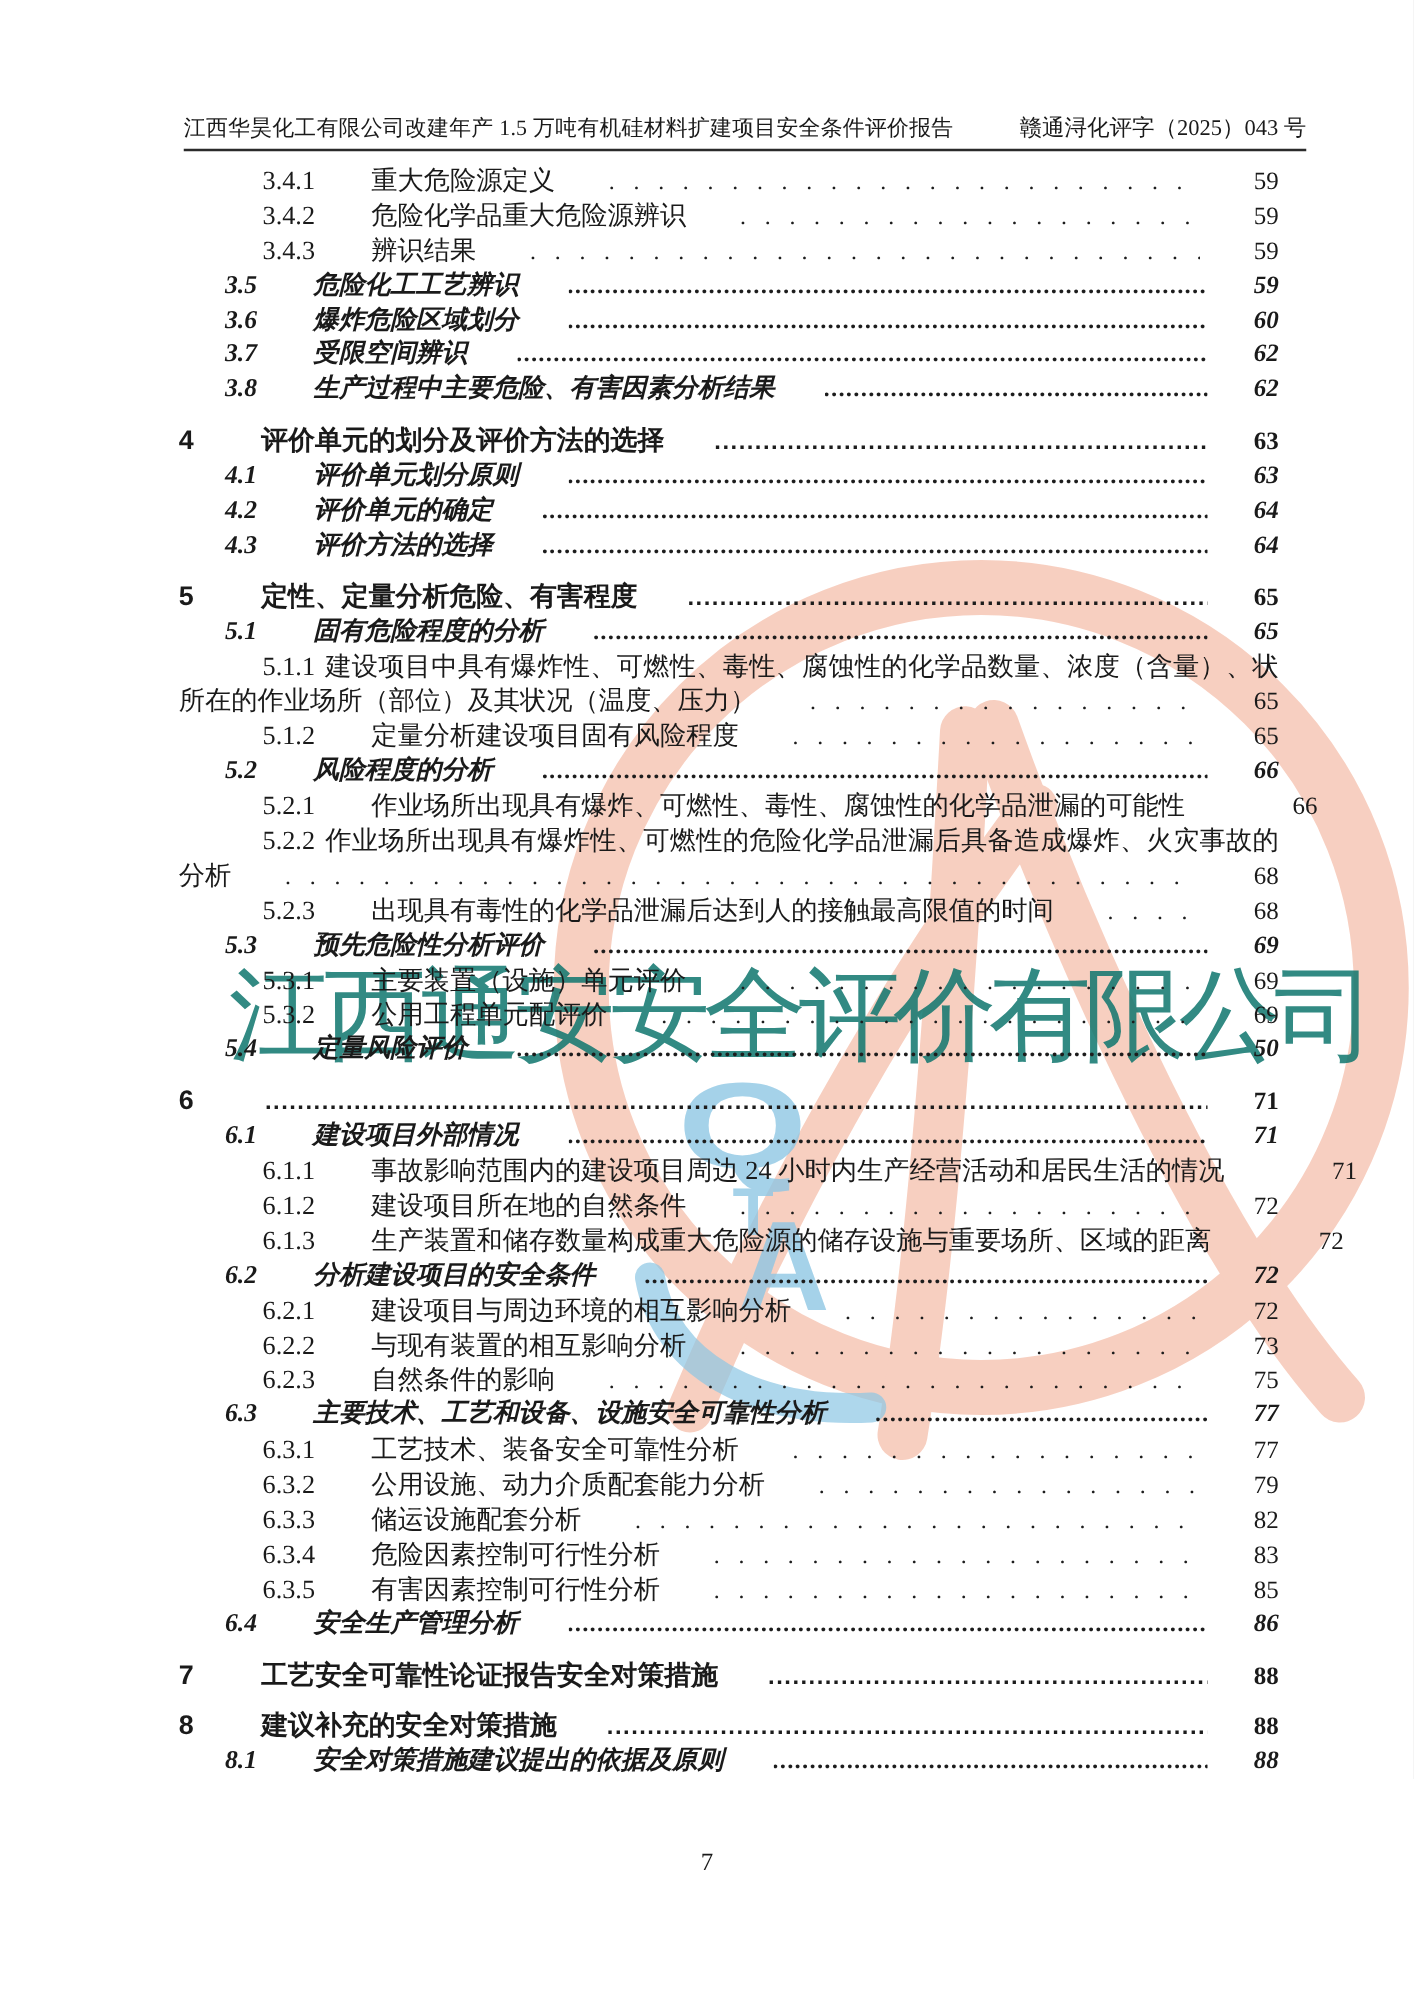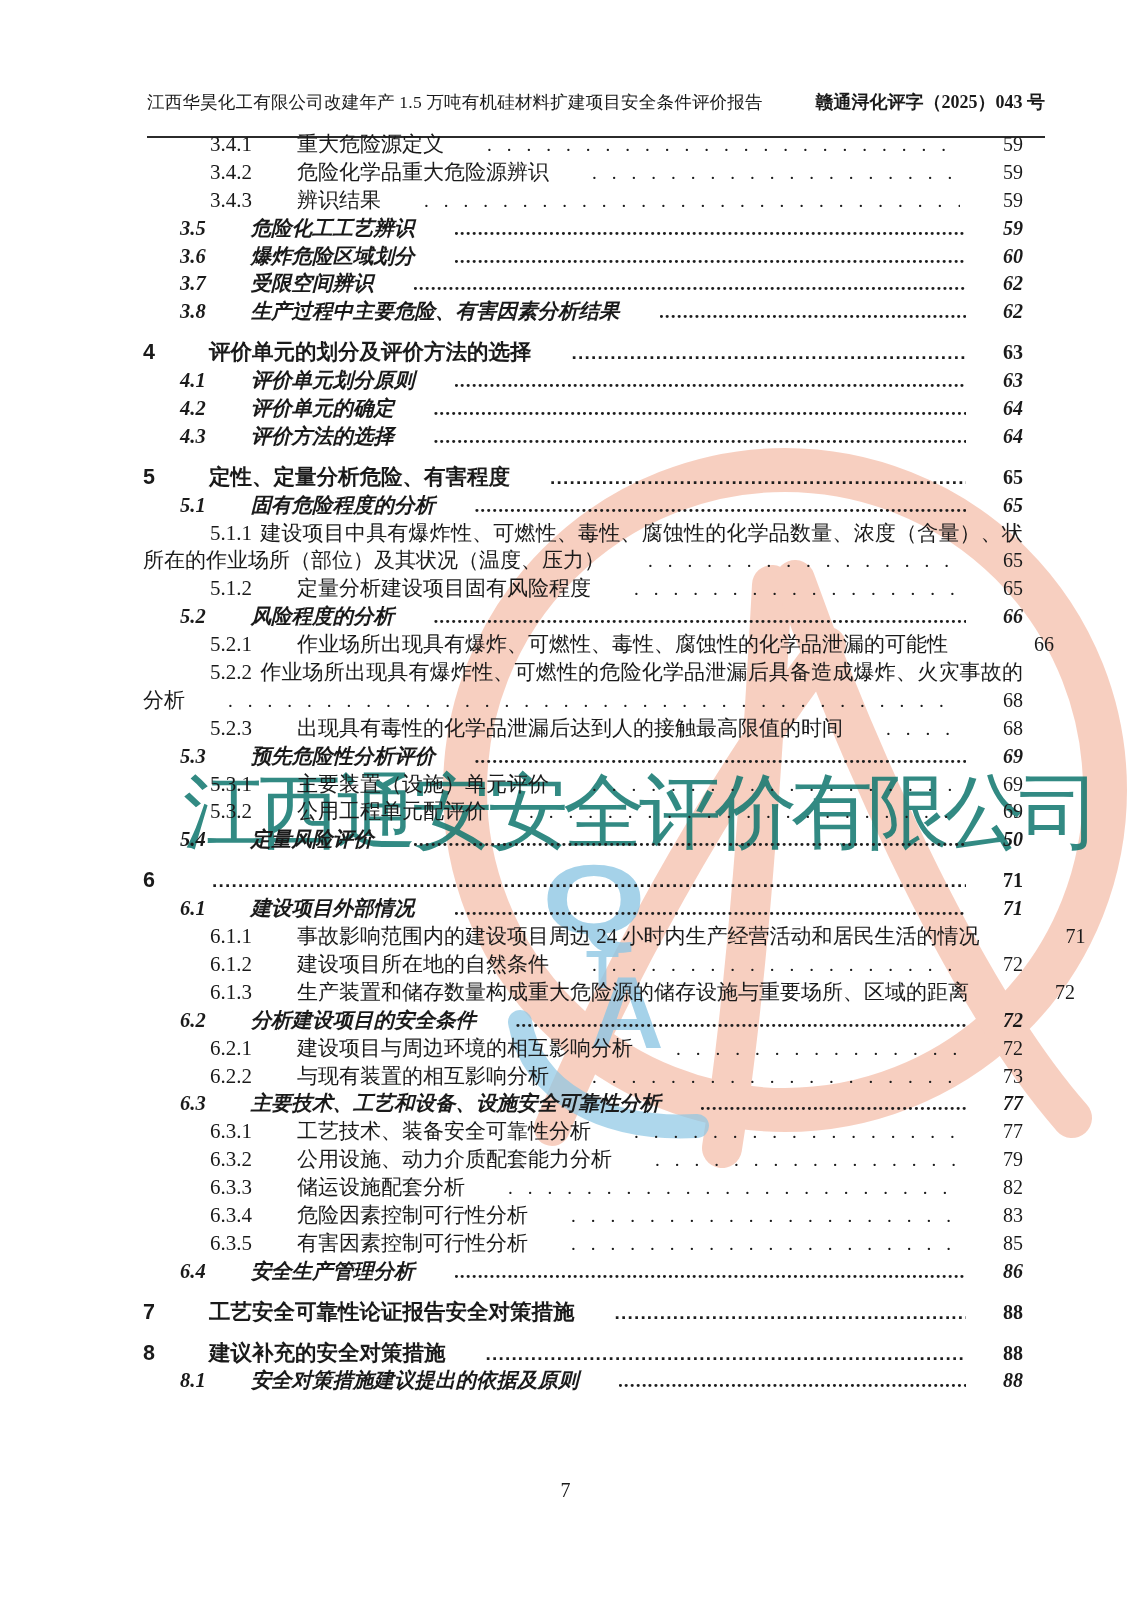--- a/index.html
+++ b/index.html
@@ -20,24 +20,24 @@
     font-size:82px; letter-spacing:-6px; white-space:nowrap;
     color:#0f766e; opacity:0.85;
   }
 
   
   .sheet-content { position:absolute; inset:0; z-index:1; }
 
   .doc-header {
     position:absolute; left:147px; top:90px; width:898px;
     display:flex; justify-content:space-between; align-items:baseline;
-    border-bottom:2px solid #2b2b2b; padding-bottom:22px;
+    border-bottom:2px solid #2b2b2b; padding-bottom:5px;
   }
   .doc-header .h-left  { font-size:17.5px; letter-spacing:0.2px; }
-  .doc-header .h-right { font-size:18px; font-weight:700; white-space:nowrap; margin-left:20px; }
+  .doc-header .h-right { font-size:18px; font-weight:400; white-space:nowrap; margin-left:20px; }
 
   .toc { position:absolute; left:143px; top:131px; width:880px; }
 
   .toc-row {
     display:flex; align-items:baseline;
     line-height:27.9px; height:27.9px; white-space:nowrap;gap:37px;
   }
   .toc-wrapline {
     line-height:27.9px; height:27.9px;
     text-align:justify; text-align-last:justify;
@@ -280,20 +280,26 @@
           <span>建设项目与周边环境的相互影响分析</span>
           <span class="leader spaced"></span>
           <span class="pg">72</span>
         </div>
         <div class="toc-row l3">
           <span class="no">6.2.2</span>
           <span>与现有装置的相互影响分析</span>
           <span class="leader spaced"></span>
           <span class="pg">73</span>
         </div>
+        <div class="toc-row l3">
+          <span class="no">6.2.3</span>
+          <span>自然条件的影响</span>
+          <span class="leader spaced"></span>
+          <span class="pg">75</span>
+        </div>
         <div class="toc-row l2">
           <span class="no">6.3</span>
           <span>主要技术、工艺和设备、设施安全可靠性分析</span>
           <span class="leader dense"></span>
           <span class="pg">77</span>
         </div>
         <div class="toc-row l3">
           <span class="no">6.3.1</span>
           <span>工艺技术、装备安全可靠性分析</span>
           <span class="leader spaced"></span>

